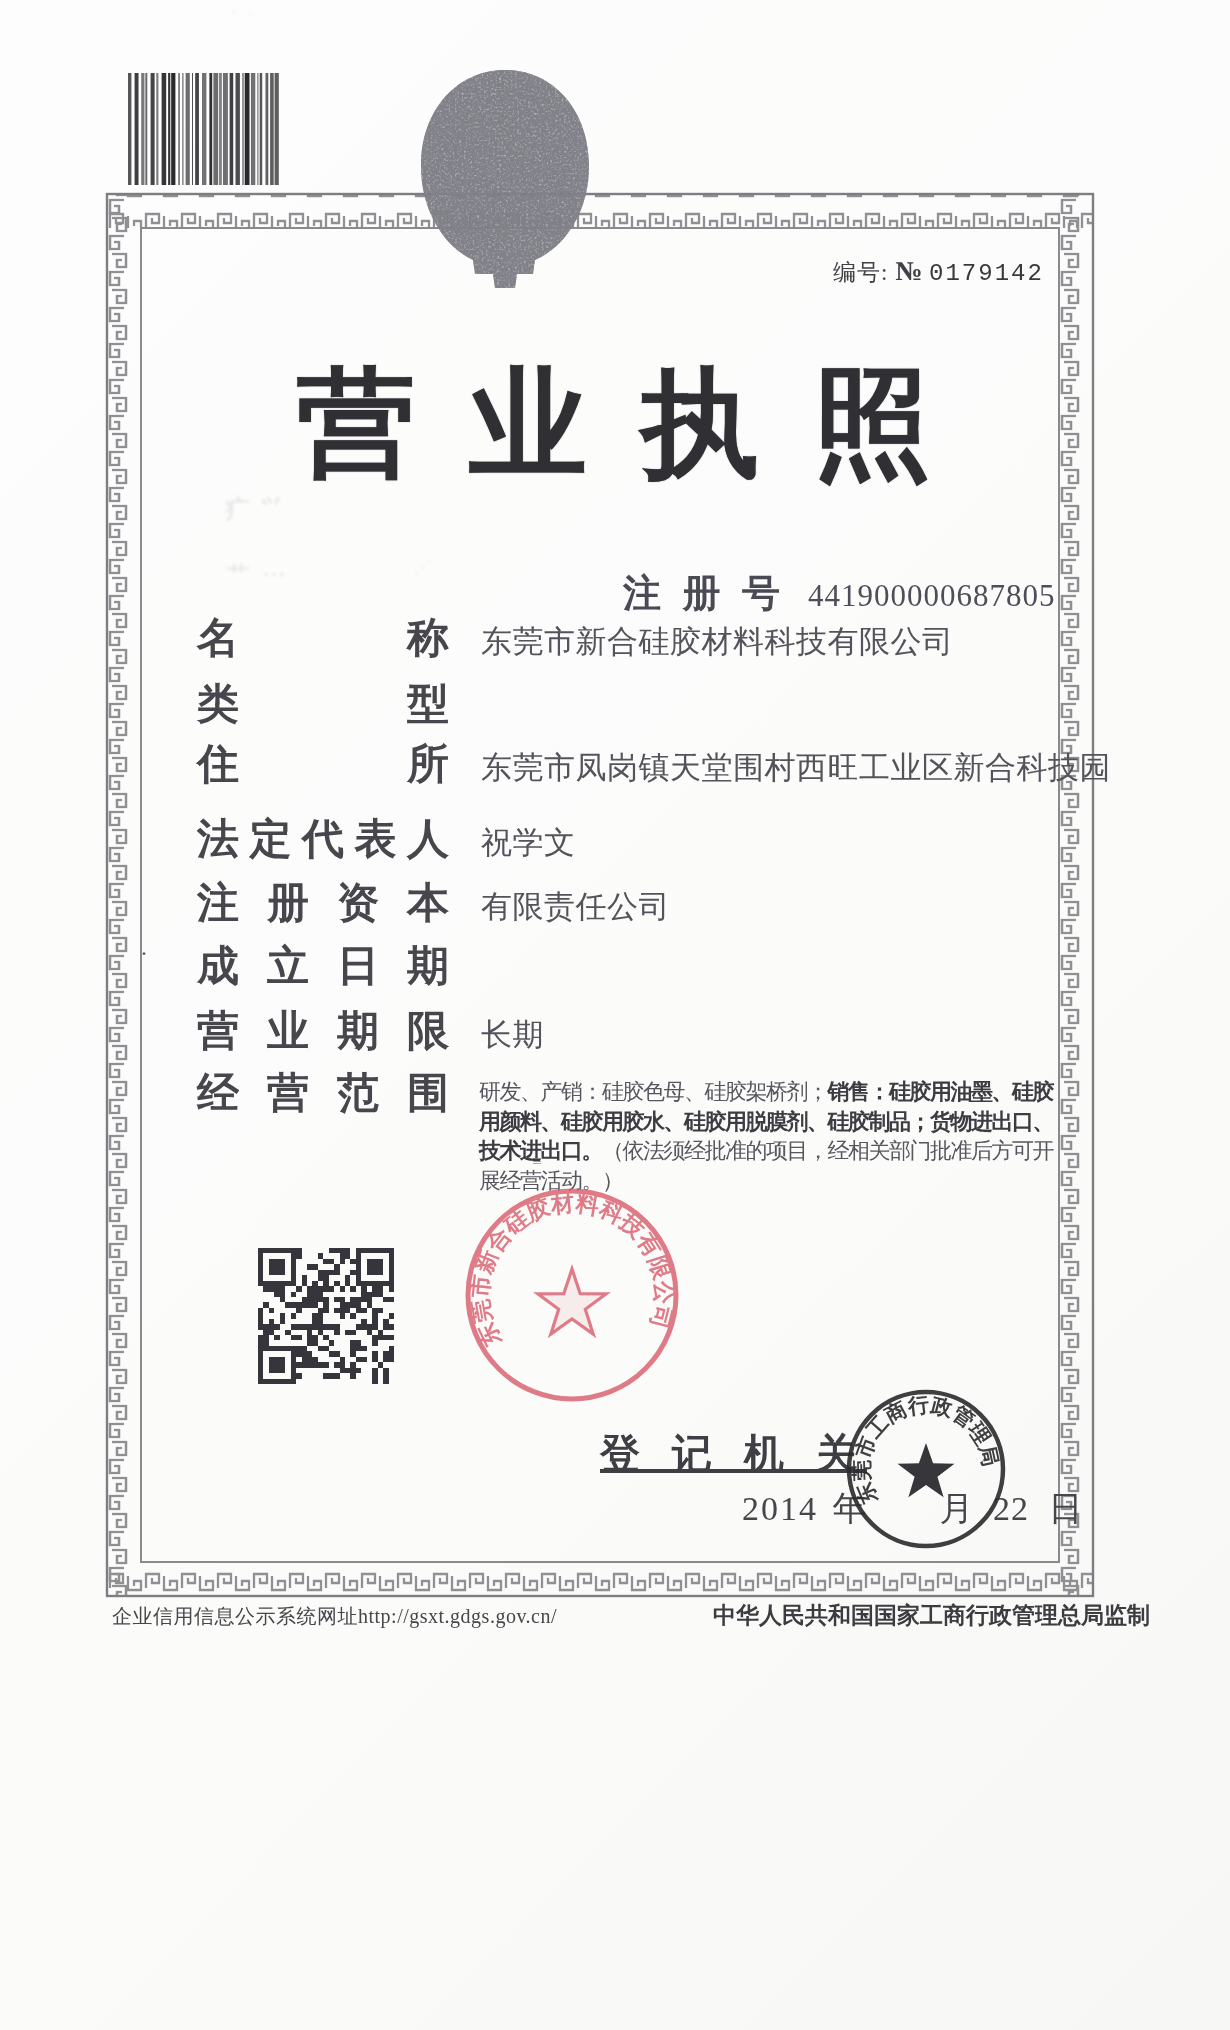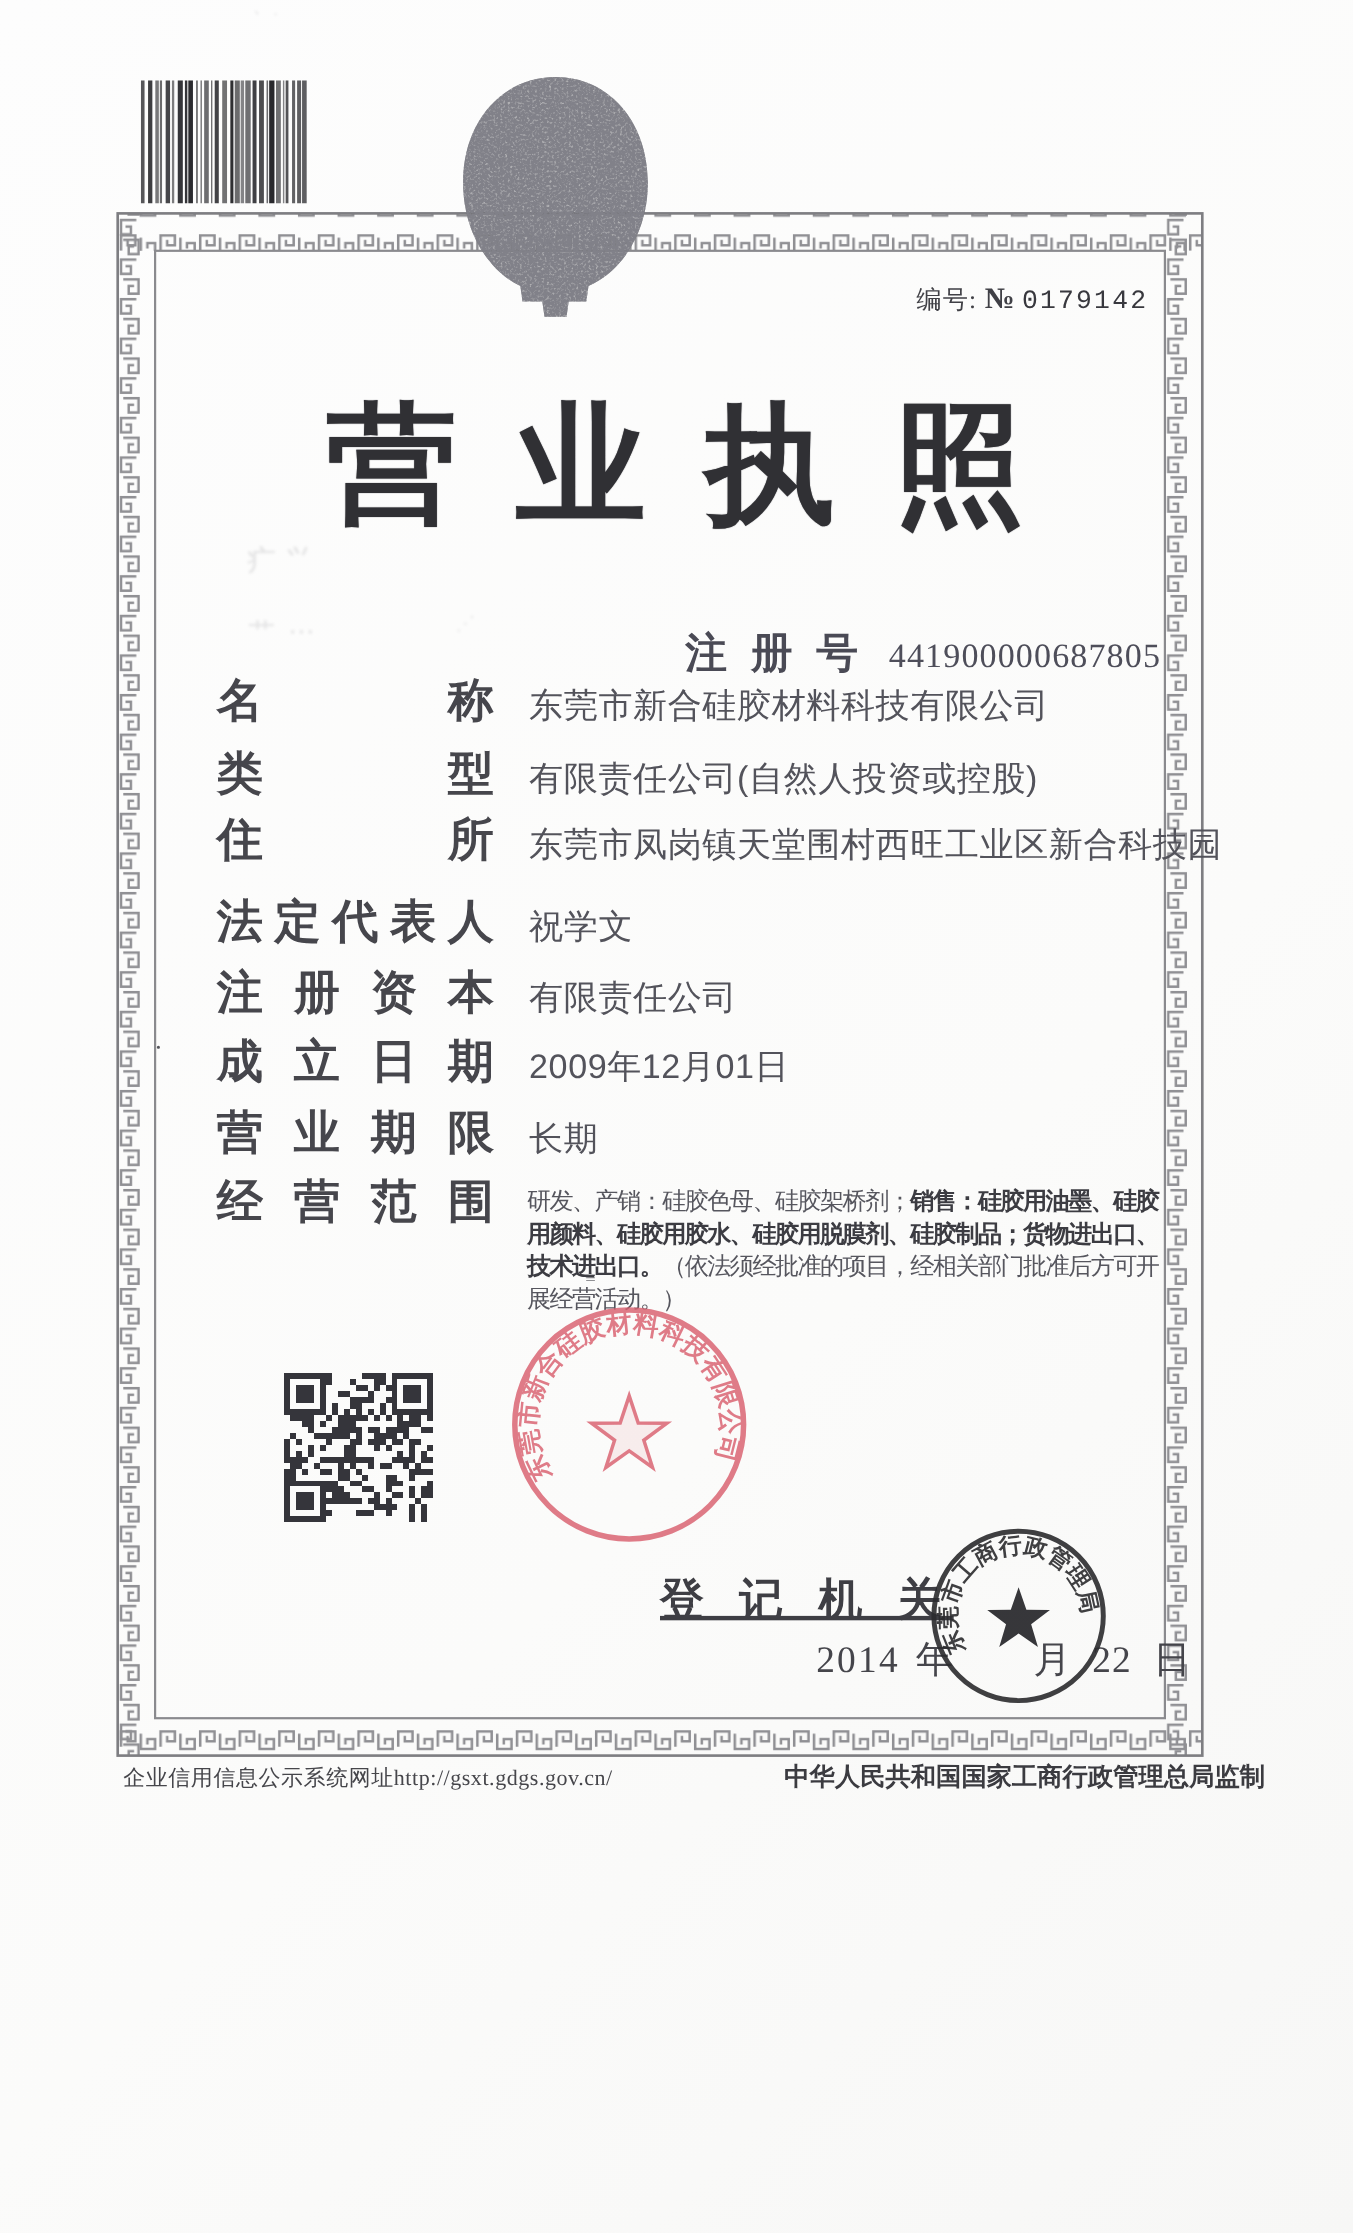--- a/index.html
+++ b/index.html
@@ -135,21 +135,20 @@
           <span>名</span>
           <span>称</span>
         </div>
         <div class="fvalue">东莞市新合硅胶材料科技有限公司</div>
       </div>
       <div class="frow" style="top: 683px;">
         <div class="flabel">
           <span>类</span>
           <span>型</span>
         </div>
-        <div class="fvalue">有限责任公司(自然人投资或控股)</div>
       </div>
       <div class="frow" style="top: 743px;">
         <div class="flabel">
           <span>住</span>
           <span>所</span>
         </div>
         <div class="fvalue">东莞市凤岗镇天堂围村西旺工业区新合科技园</div>
       </div>
       <div class="frow" style="top: 818px;">
         <div class="flabel">
@@ -170,21 +169,20 @@
         </div>
         <div class="fvalue">有限责任公司</div>
       </div>
       <div class="frow" style="top: 945px;">
         <div class="flabel">
           <span>成</span>
           <span>立</span>
           <span>日</span>
           <span>期</span>
         </div>
-        <div class="fvalue">2009年12月01日</div>
       </div>
       <div class="frow" style="top: 1010px;">
         <div class="flabel">
           <span>营</span>
           <span>业</span>
           <span>期</span>
           <span>限</span>
         </div>
         <div class="fvalue">长期</div>
       </div>

